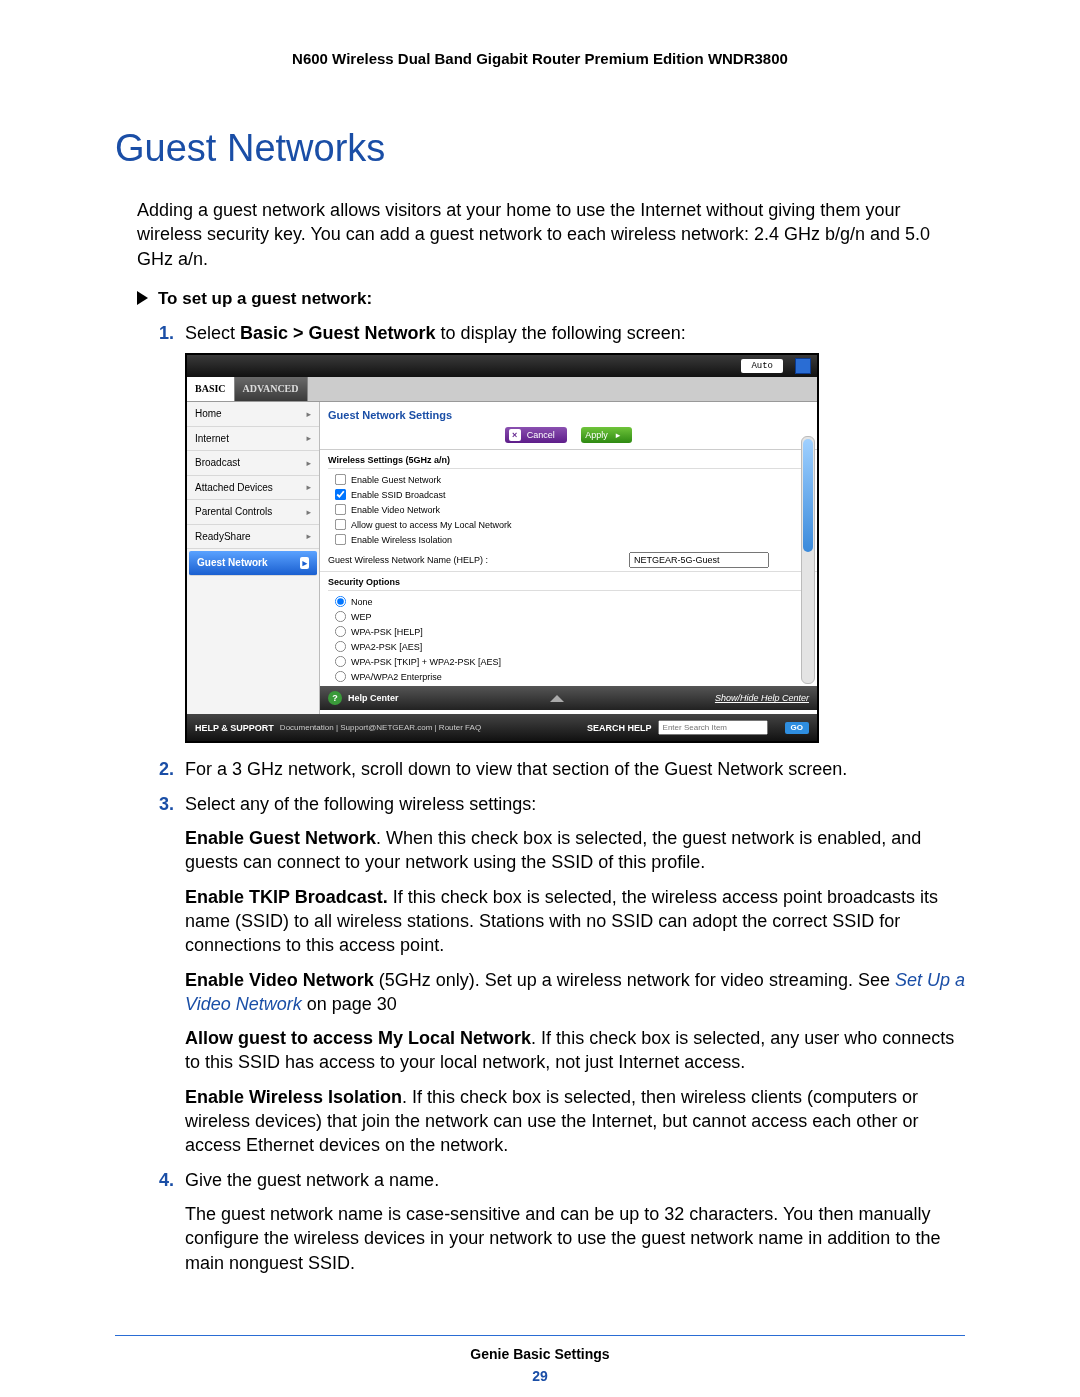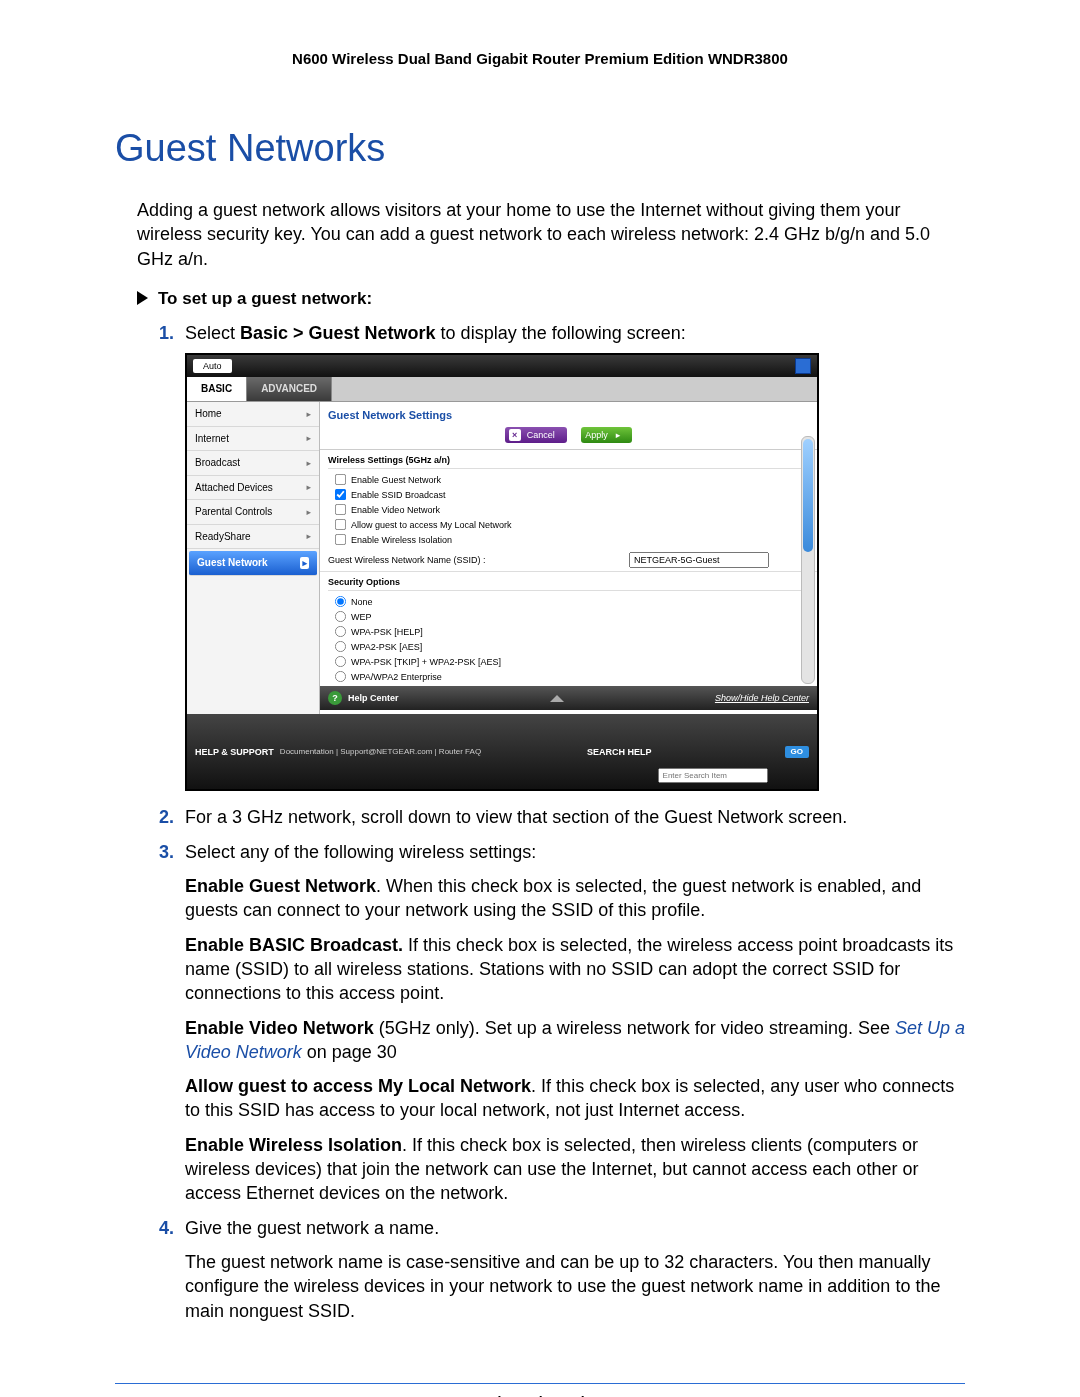--- a/index.html
+++ b/index.html
@@ -74,24 +74,25 @@
     width: 630px;
     border: 2px solid #000;
     margin: 8px 0 14px 0;
     font-family: Arial, Helvetica, sans-serif;
     background: #fff;
   }
   .ui-top {
     background: linear-gradient(#3a3a3a,#111);
     height: 22px;
     display: flex;
-    justify-content: space-between;
+    justify-content: flex-end;
     align-items: center;
     padding: 0 6px;
-    gap: 4px;
+    gap: 12px;
+    font-family: Liberation Mono, monospace;
   }
   .ui-top .auto {
     background: #fff;
     color: #000;
     font-size: 9px;
     padding: 1px 10px;
     border-radius: 2px;
   }
   .ui-top .sq {
     width: 14px; height: 14px;
@@ -99,22 +100,23 @@
     border: 1px solid #0a3a90;
   }
   .ui-tabs {
     display: flex;
     background: #ccc;
     height: 24px;
   }
   .ui-tab {
     font-size: 10px;
     font-weight: bold;
-    padding: 5px 14px;
+    padding: 5px 8px;
     border-right: 1px solid #888;
+    font-family: Liberation Serif, serif;
   }
   .ui-tab.basic { background: #fff; color: #000; }
   .ui-tab.adv   { background: linear-gradient(#6a6a6a,#3a3a3a); color: #ddd; }
   .ui-body { display: flex; border-top: 1px solid #999; }
   .ui-side {
     width: 132px;
     background: #f4f4f4;
     border-right: 1px solid #bbb;
     font-size: 10px;
   }
@@ -192,21 +194,21 @@
     color: #fff;
     font-size: 9px;
     display: flex;
     align-items: center;
     padding: 6px 8px;
     gap: 6px;
   }
   .ui-foot .lbl { font-weight:bold; }
   .ui-foot .links { color:#ccc; font-size:8px;}
   .ui-foot .srch { margin-left:auto; font-weight:bold; }
-  .ui-foot input[type=text]{ font-size:8px; padding:1px 3px; width:100px;margin-top:48px;}
+  .ui-foot input[type=text]{ font-size:8px; padding:1px 3px; width:100px;}
   .ui-foot .go{ background:#2e8ee0;color:#fff;font-weight:bold;font-size:8px;padding:1px 6px;border-radius:2px;margin-left:11px;}
   
   .page-rule {
     border: none;
     border-top: 1px solid #2a6dd4;
     margin: 60px 0 10px 0;
   }
   .page-foot {
     text-align: center;
     font-size: 14px;
@@ -306,21 +308,21 @@
               <div class="ui-row">
                   <input type="checkbox" style="">
                   <span>Allow guest to access My Local Network</span>
                 </div>
               <div class="ui-row">
                   <input type="checkbox" style="">
                   <span>Enable Wireless Isolation</span>
                 </div>
             </div>
             <div class="ui-ssid">
-              <span>Guest Wireless Network Name (SSID) :</span>
+              <span>Guest Wireless Network Name (HELP) :</span>
               <input type="text" value="NETGEAR-5G-Guest" style="">
             </div>
             <div class="ui-sect">
               <div class="hdr">Security Options</div>
               <div class="ui-row">
                   <input type="radio" name="sec" checked="" style="">
                   <span>None</span>
                 </div>
               <div class="ui-row">
                   <input type="radio" name="sec" style="">
@@ -360,21 +362,21 @@
       </div>
     </li>
 
     <li>
       <span class="num">2.</span><span>For a 3 GHz network, scroll down to view that section of the Guest Network screen.</span>
     </li>
 
     <li>
       <span class="num">3.</span><span>Select any of the following wireless settings:</span>
       <p class="body-para"><span class="bold">Enable Guest Network</span><span>. When this check box is selected, the guest network is enabled, and guests can connect to your network using the SSID of this profile.</span></p>
-      <p class="body-para"><span class="bold">Enable BASIC Broadcast.</span><span> If this check box is selected, the wireless access point broadcasts its name (SSID) to all wireless stations. Stations with no SSID can adopt the correct SSID for connections to this access point.</span></p>
+      <p class="body-para"><span class="bold">Enable TKIP Broadcast.</span><span> If this check box is selected, the wireless access point broadcasts its name (SSID) to all wireless stations. Stations with no SSID can adopt the correct SSID for connections to this access point.</span></p>
       <p class="body-para"><span class="bold">Enable Video Network</span><span> (5GHz only). Set up a wireless network for video streaming. See </span><span class="link-ital">Set Up a Video Network</span><span> on page 30</span></p>
       <p class="body-para"><span class="bold">Allow guest to access My Local Network</span><span>. If this check box is selected, any user who connects to this SSID has access to your local network, not just Internet access.</span></p>
       <p class="body-para"><span class="bold">Enable Wireless Isolation</span><span>. If this check box is selected, then wireless clients (computers or wireless devices) that join the network can use the Internet, but cannot access each other or access Ethernet devices on the network.</span></p>
     </li>
 
     <li>
       <span class="num">4.</span><span>Give the guest network a name.</span>
       <p class="body-para">The guest network name is case-sensitive and can be up to 32 characters. You then manually configure the wireless devices in your network to use the guest network name in addition to the main nonguest SSID.</p>
     </li>
   </ol>

